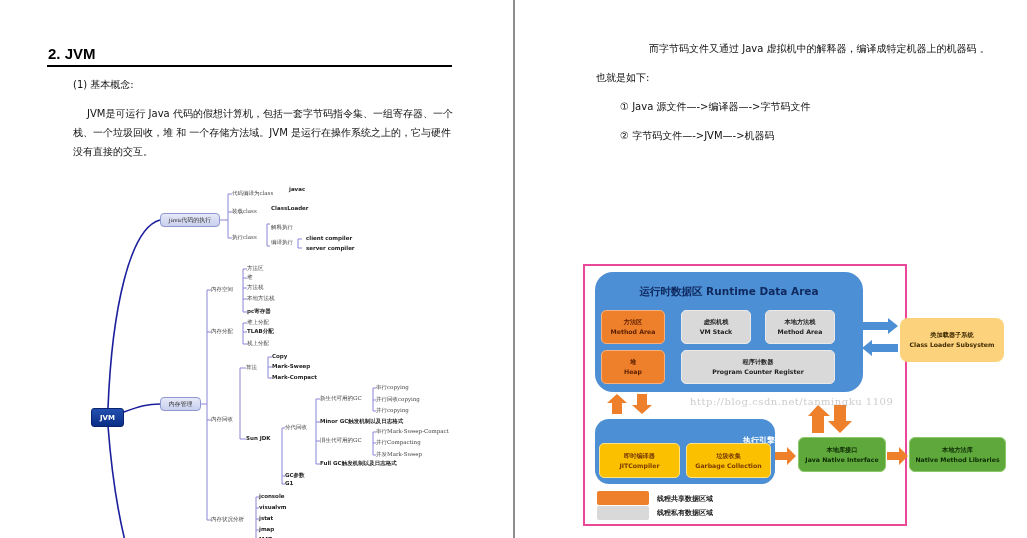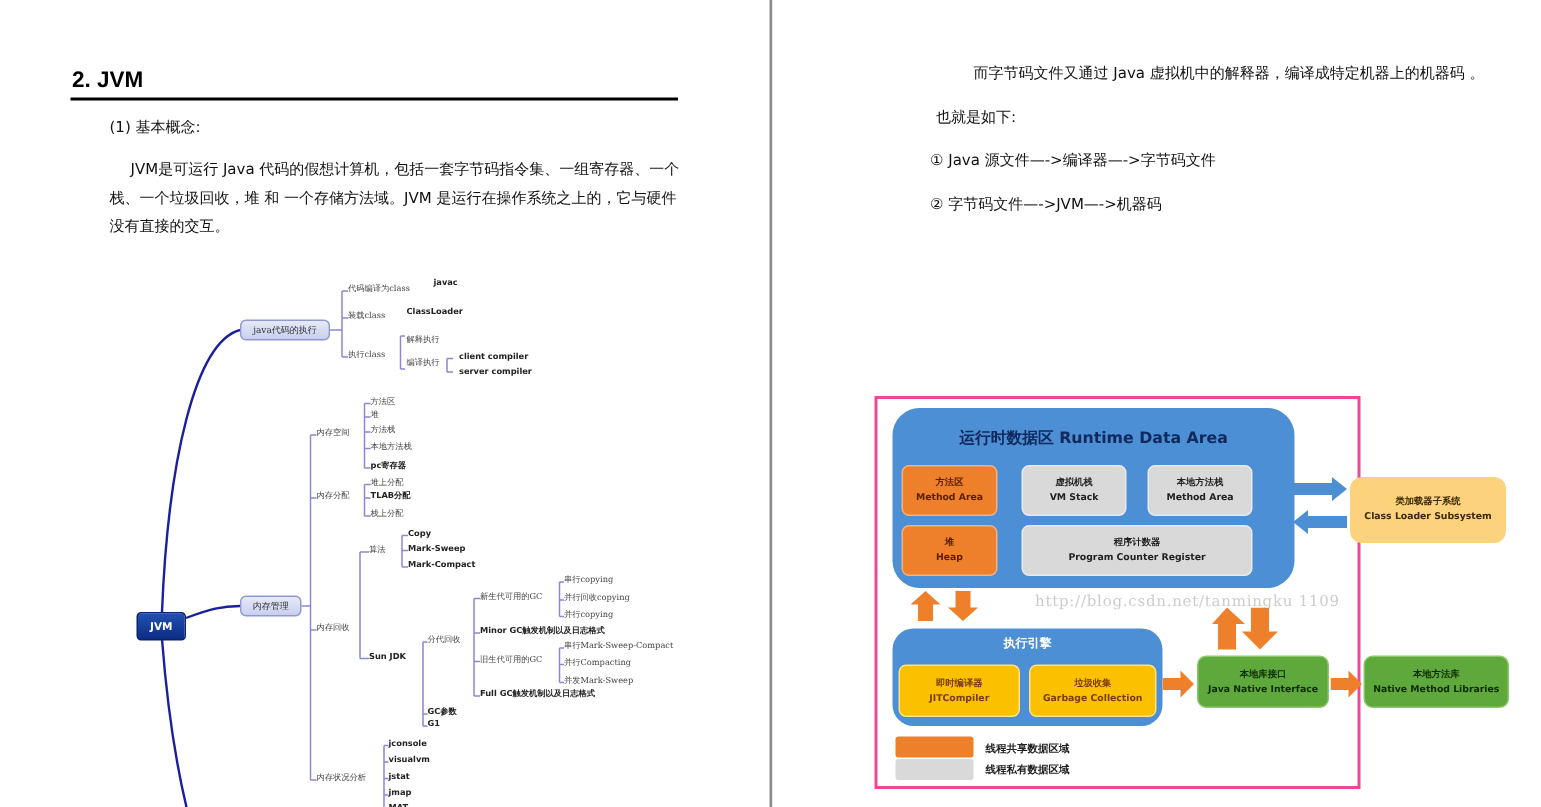--- a/index.html
+++ b/index.html
@@ -30,21 +30,21 @@
   .diag { position: absolute; left: 68px; top: 264px; width: 324px; height: 262px; border: 2px solid #ec4899; background: #fff; }
   .rda { position: absolute; left: 10px; top: 6px; width: 268px; height: 120px; background: #4c8fd4; border-radius: 18px; }
   .rda-title { position: absolute; left: 0; top: 13px; width: 100%; text-align: center; color: #102a60; font-size: 10.5px; font-weight: bold; }
   .box { position: absolute; border-radius: 5px; display: flex; flex-direction: column; align-items: center; justify-content: center; font-size: 6.2px; font-weight: bold; line-height: 10px; text-align: center; }
   .box.orange { background: #ee7f2b; color: #5a1e00; border: 1px solid #f4b07e; }
   .box.gray { background: #d9d9d9; color: #222; border: 1px solid #eaeaea; }
   .box.yellow { background: #fbc000; color: #7a3b00; border: 1px solid #fde28a; }
   .box.green { background: #5fa83b; color: #0d2b05; border: 1px solid #8cc96a; border-radius: 6px; }
   .box.lightyellow { background: #fdd27d; color: #3c2a00; border: none; border-radius: 8px; }
   .exec { position: absolute; left: 10px; top: 153px; width: 180px; height: 65px; background: #4c8fd4; border-radius: 14px; }
-  .exec-title { position: absolute; left: 0; top: 4px; width: 100%; text-align: center; color: #fff; font-size: 8px; font-weight: bold; }
+  .exec-title { position: absolute; left: 0; top: 16px; width: 100%; text-align: right; color: #fff; font-size: 8px; font-weight: bold; }
   .legend-sw { position: absolute; width: 52px; height: 14px; border-radius: 2px; }
   .legend-txt { position: absolute; font-size: 7px; font-weight: bold; color: #222; }
   .watermark { position: absolute; left: 690px; top: 396px; font-family: "DejaVu Serif", serif; font-size: 10px; color: rgba(140,140,140,0.45); white-space: nowrap; letter-spacing: 0.5px; }
   .arrow { position: absolute; }
 </style>
 </head>
 <body>
 
 <div class="page page-left">
   <div class="h2">2. JVM</div>
@@ -138,21 +138,21 @@
     <div class="mm-label b" style="left:259px;top:508px;">MAT</div>
 
     <div class="mm-label" style="left:279px;top:530px;">线程资源执行机制</div>
   </div>
 </div>
 
 <div class="divider"></div>
 
 <div class="page page-right">
   <div class="r-line" style="left:91px;top:42px;margin-left:43px;">而字节码文件又通过 Java 虚拟机中的解释器，编译成特定机器上的机器码 。</div>
-  <div class="r-line" style="left:109px;top:71px;">也就是如下:</div>
+  <div class="r-line" style="left:81px;top:71px;">也就是如下:</div>
   <div class="r-line" style="left:105px;top:100px;">① Java 源文件—-&gt;编译器—-&gt;字节码文件</div>
   <div class="r-line" style="left:105px;top:129px;">② 字节码文件—-&gt;JVM—-&gt;机器码</div>
 </div>
 
 <div class="diag" style="left:583px;top:264px;">
   <div class="rda">
     <div class="rda-title">运行时数据区  Runtime Data Area</div>
     <div class="box orange" style="left:6px;top:38px;width:64px;height:34px;">
       <span>方法区</span>
       <span>Method Area</span>

